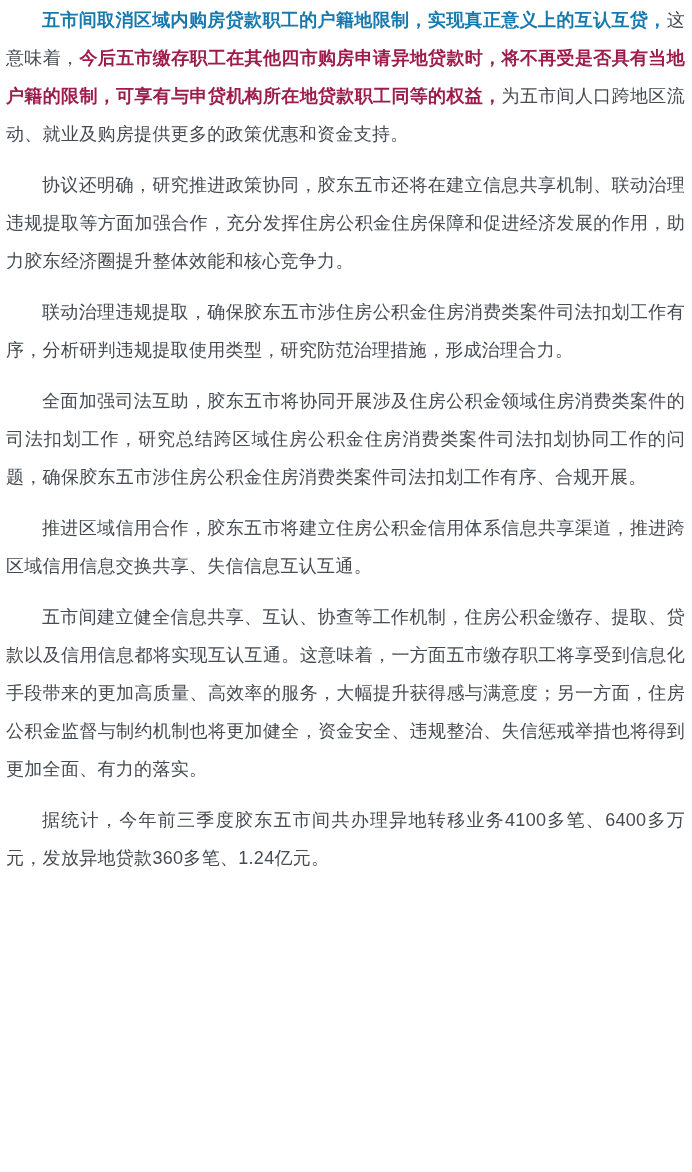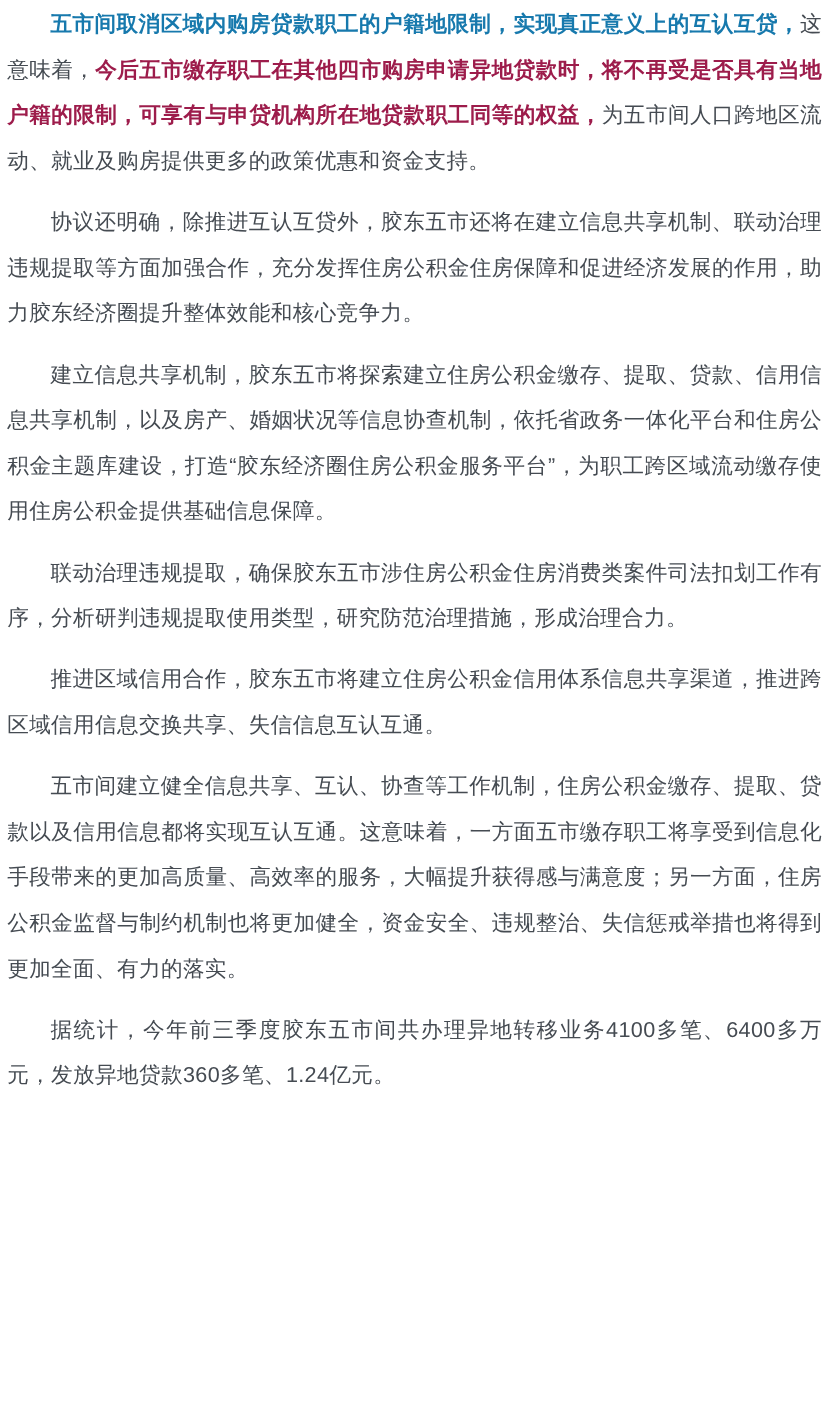--- a/index.html
+++ b/index.html
@@ -33,19 +33,19 @@
     font-weight: 700;
   }
 </style>
 </head>
 <body>
 
 <div class="article">
   <p>
     <span class="em-blue">五市间取消区域内购房贷款职工的户籍地限制，实现真正意义上的互认互贷，</span><span>这意味着，</span><span class="em-red">今后五市缴存职工在其他四市购房申请异地贷款时，将不再受是否具有当地户籍的限制，可享有与申贷机构所在地贷款职工同等的权益，</span><span>为五市间人口跨地区流动、就业及购房提供更多的政策优惠和资金支持。</span>
   </p>
-  <p>协议还明确，除推进互认互贷外，胶东五市还将在建立信息共享机制、联动治理违规提取等方面加强合作，充分发挥住房公积金住房保障和促进经济发展的作用，助力胶东经济圈提升整体效能和核心竞争力。</p>
-  <p>建立信息共享机制，胶东五市将探索建立住房公积金缴存、提取、贷款、信用信息共享机制，以及房产、婚姻状况等信息协查机制，依托省政务一体化平台和住房公积金主题库建设，打造“胶东经济圈住房公积金服务平台”，为职工跨区域流动缴存使用住房公积金提供基础信息保障。</p>
+  <p>协议还明确，研究推进政策协同，胶东五市还将在建立信息共享机制、联动治理违规提取等方面加强合作，充分发挥住房公积金住房保障和促进经济发展的作用，助力胶东经济圈提升整体效能和核心竞争力。</p>
   <p>联动治理违规提取，确保胶东五市涉住房公积金住房消费类案件司法扣划工作有序，分析研判违规提取使用类型，研究防范治理措施，形成治理合力。</p>
+  <p>全面加强司法互助，胶东五市将协同开展涉及住房公积金领域住房消费类案件的司法扣划工作，研究总结跨区域住房公积金住房消费类案件司法扣划协同工作的问题，确保胶东五市涉住房公积金住房消费类案件司法扣划工作有序、合规开展。</p>
   <p>推进区域信用合作，胶东五市将建立住房公积金信用体系信息共享渠道，推进跨区域信用信息交换共享、失信信息互认互通。</p>
   <p>五市间建立健全信息共享、互认、协查等工作机制，住房公积金缴存、提取、贷款以及信用信息都将实现互认互通。这意味着，一方面五市缴存职工将享受到信息化手段带来的更加高质量、高效率的服务，大幅提升获得感与满意度；另一方面，住房公积金监督与制约机制也将更加健全，资金安全、违规整治、失信惩戒举措也将得到更加全面、有力的落实。</p>
   <p>据统计，今年前三季度胶东五市间共办理异地转移业务4100多笔、6400多万元，发放异地贷款360多笔、1.24亿元。</p>
 </div>
 
 </body></html>

